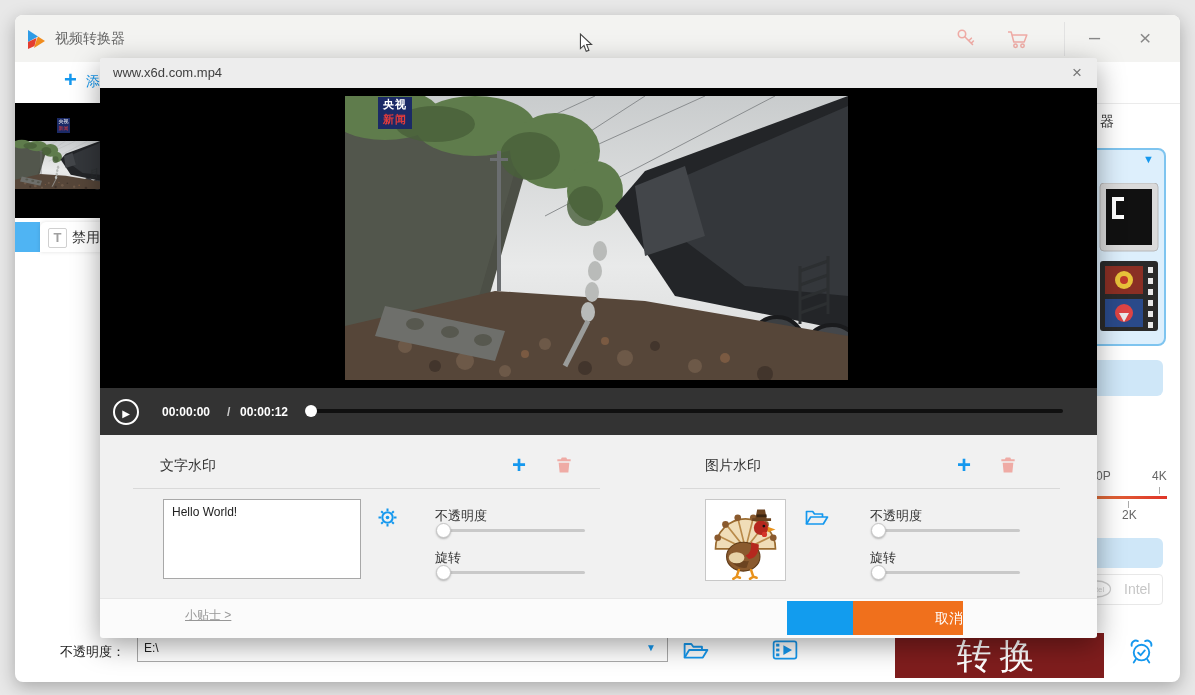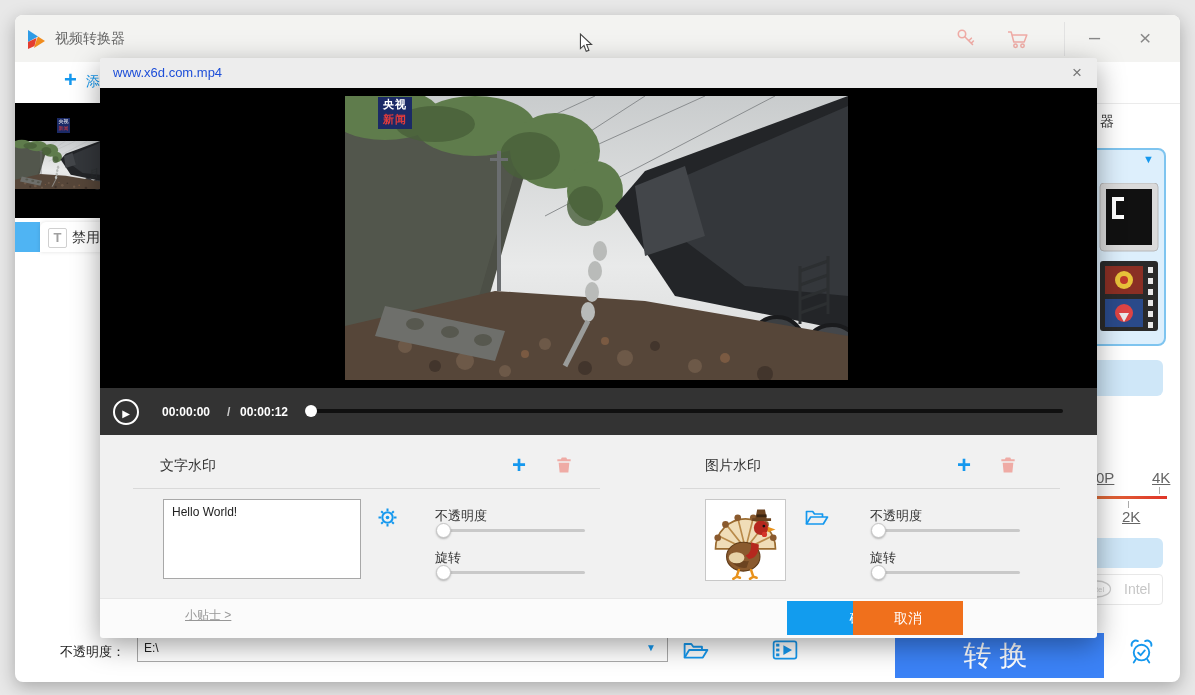--- a/index.html
+++ b/index.html
@@ -40,31 +40,31 @@
   .strack{height:3px;background:#c9c9c9;border-radius:2px;z-index:22;cursor:pointer;}
   .shandle{width:15px;height:15px;background:#fff;border:1px solid #c6c6c6;border-radius:50%;
        box-shadow:0 1px 2px rgba(0,0,0,.25);z-index:23;cursor:pointer;box-sizing:border-box;}
   .textbox{left:163px;top:499px;width:198px;height:80px;background:#fff;border:1px solid #a8a8a8;
        font-size:12px;color:#222;padding:5px 8px;box-sizing:border-box;z-index:22;cursor:text;}
   .imgbox{left:805px;top:499px;width:81px;height:82px;background:#fff;border:1px solid #c8c8c8;
        box-sizing:border-box;z-index:22;}
   .dfooter{left:100px;top:598px;width:997px;height:39px;background:#fbfbfb;border-top:1px solid #e6e6e6;
        border-radius:0 0 3px 3px;z-index:21;}
   .tips{left:185px;top:607px;font-size:12px;color:#979797;text-decoration:underline;z-index:22;cursor:pointer;}
-  .btn{color:#fff;font-size:14px;text-align:center;line-height:34px;z-index:22;cursor:pointer;}
+  .btn{color:#fff;font-size:14px;text-align:right;line-height:34px;z-index:22;cursor:pointer;}
   .okbtn{left:787px;top:601px;width:153px;height:34px;background:#129cee;}
   .cancelbtn{left:853px;top:601px;width:110px;height:34px;background:#f0701c;left:853px;}
   .badge{left:378px;top:97px;width:34px;height:32px;background:#1b2a66;z-index:22;text-align:center;}
   .badge div{font-size:11px;font-weight:bold;line-height:15px;letter-spacing:1px;}
   .combo{left:137px;top:637px;width:531px;height:25px;background:#fff;border:1px solid #a9a9a9;
        box-sizing:border-box;z-index:2;cursor:pointer;}
-  .convert{left:895px;top:633px;width:209px;height:45px;background:#3b82f6;color:#fff;
-       font-size:28px;letter-spacing:8px;text-align:center;line-height:45px;z-index:2;cursor:pointer;}
+  .convert{left:895px;top:633px;width:209px;height:45px;background:#7f1d1d;color:#fff;
+       font-size:35px;letter-spacing:8px;text-align:center;line-height:45px;z-index:2;cursor:pointer;}
   .frag{font-size:14px;color:#333;z-index:2;}
-  .reslab{font-size:15px;color:#666;z-index:2;text-decoration:underline;}
+  .reslab{font-size:12px;color:#666;z-index:2;}
   .tick{width:1px;height:7px;background:#aaa;z-index:2;}
   .cursor{z-index:60;pointer-events:none;}
 </style>
 </head>
 <body>
 
 <svg width="0" height="0" style="position:absolute">
   <defs>
     <linearGradient id="sky" x1="0" y1="0" x2="0" y2="1">
       <stop offset="0" stop-color="#c9cccd"></stop>
@@ -250,21 +250,21 @@
   <g stroke="#1598ee" stroke-width="1.8" fill="none" stroke-linecap="round">
     <circle cx="14" cy="15" r="7.5"></circle>
     <path d="M4.5 8.5a4.2 4.2 0 0 1 6-4.6M23.5 8.5a4.2 4.2 0 0 0-6-4.6"></path>
     <path d="M8.5 21.5l-2 3M19.5 21.5l2 3"></path>
     <path d="M10.8 15.2l2.4 2.4 4-4.6"></path>
   </g>
 </svg>
 
 <div class="abs dlg"></div>
 <div class="abs dtitle"></div>
-<div class="abs" style="left:113px;top:65px;font-size:13px;color:#1d4ed8;z-index:22">www.x6d.com.mp4</div>
+<div class="abs" style="left:113px;top:65px;font-size:13px;color:#404040;z-index:22">www.x6d.com.mp4</div>
 <div class="abs" style="left:1072px;top:63px;font-size:17px;color:#777;z-index:22;cursor:pointer">×</div>
 
 <div class="abs dvideo"></div>
 <svg class="abs" style="left:345px;top:96px;z-index:22" width="503" height="284">
   <use href="#trainscene" width="503" height="284"></use>
 </svg>
 <div class="abs badge">
   <div style="color:#fff">央视</div>
   <div style="color:#e23b3b">新闻</div>
 </div>

